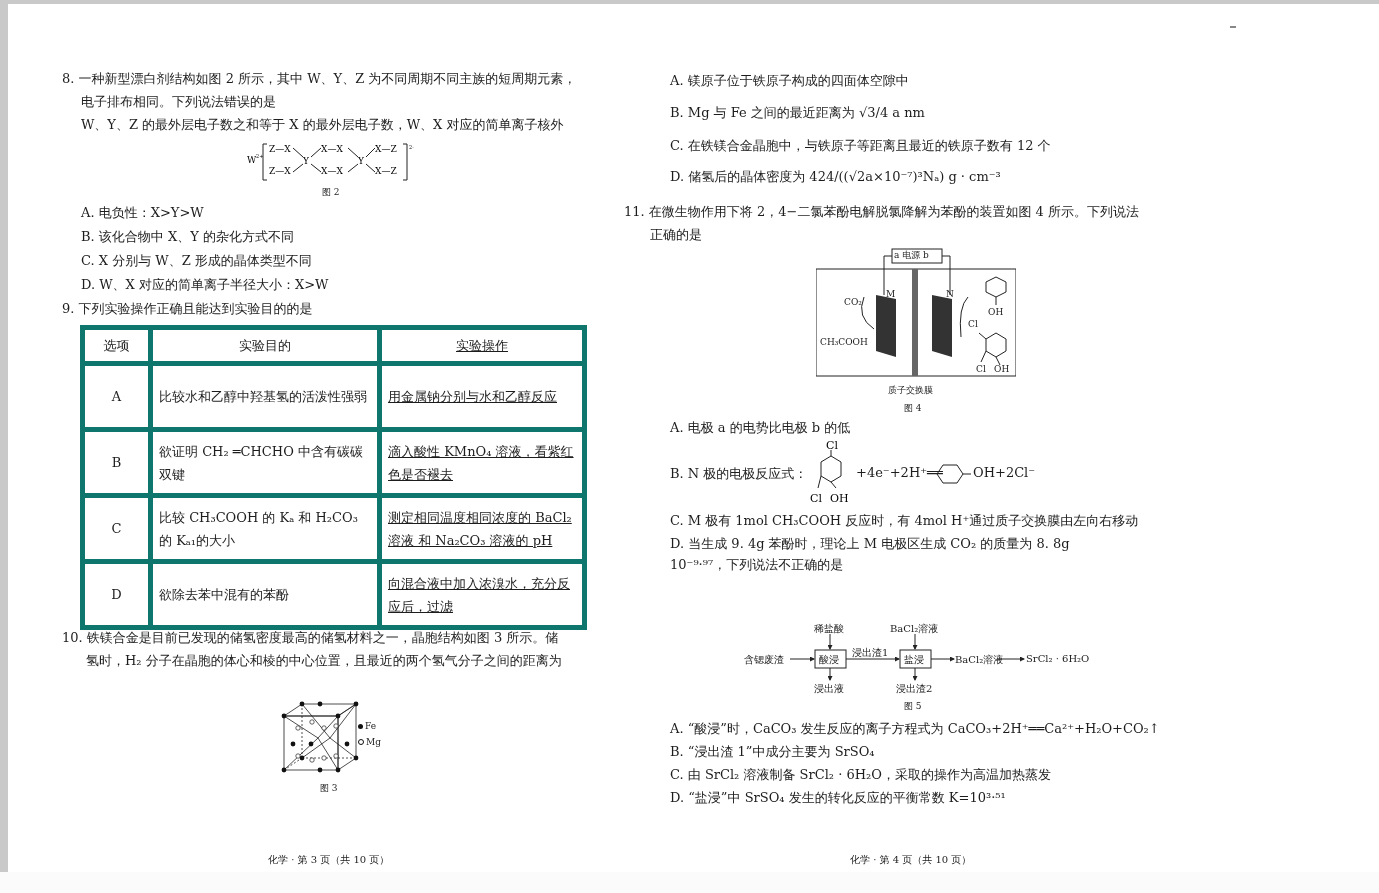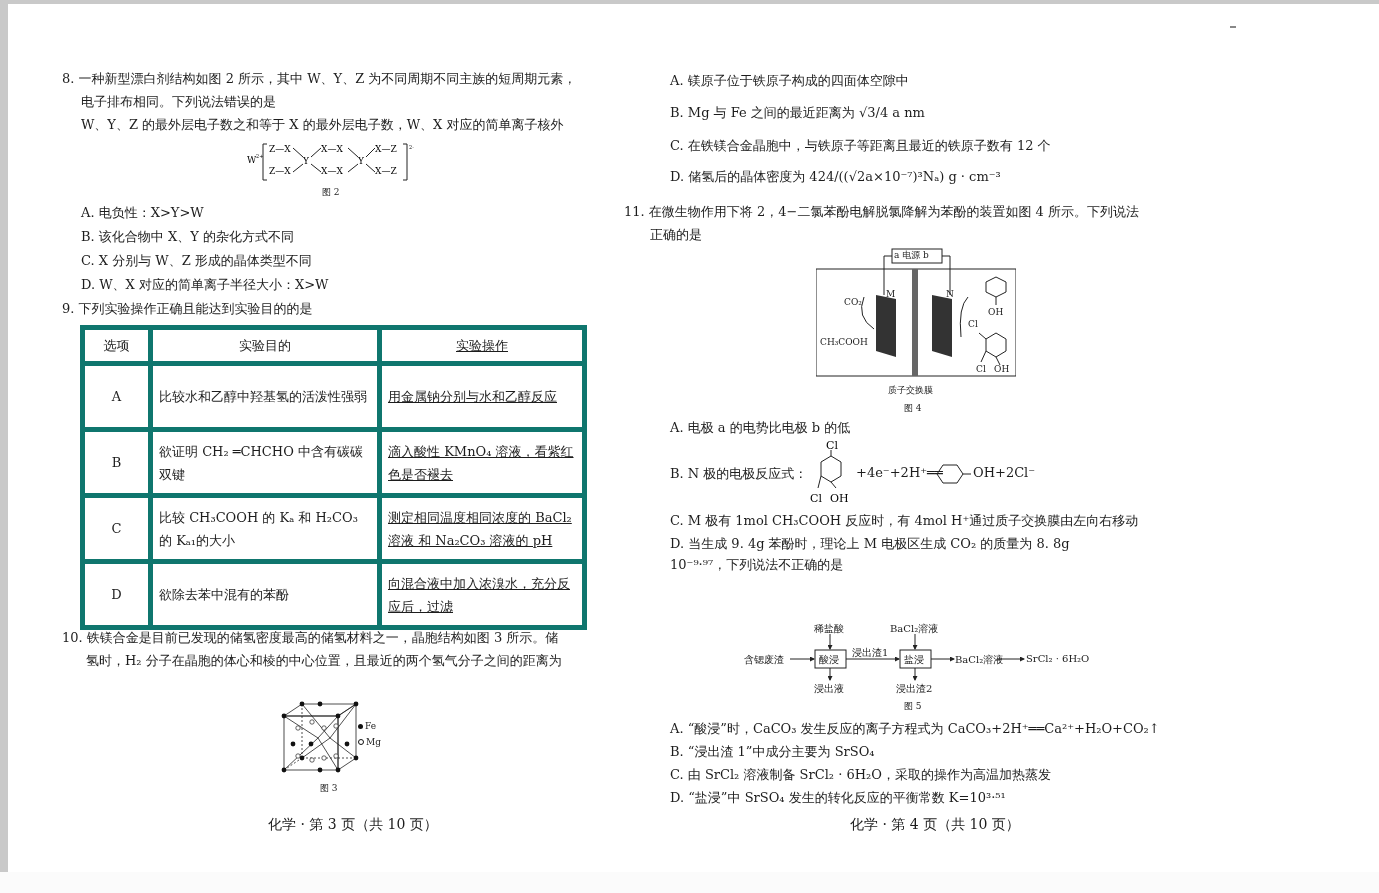--- a/index.html
+++ b/index.html
@@ -9,21 +9,21 @@
   }
   .sheet {
     position:absolute; left:8px; top:4px; width:1371px; height:868px;
     background:#ffffff;
   }
   .bottom-strip { position:absolute; left:0; top:872px; width:1379px; height:21px; background:#fbfbfb; }
   .q { position:absolute; font-size:13px; line-height:23px; }
   .p { white-space:nowrap; }
   .opt { position:absolute; font-size:13px; white-space:nowrap; }
   .cap { position:absolute; font-size:9px; }
-  .footer { position:absolute; font-size:14px; }
+  .footer { position:absolute; font-size:10px;margin-top:37px; }
   table.exp {
     position:absolute; left:80px; top:325px; width:507px; border-collapse:collapse;
     font-size:13px;
   }
   table.exp td, table.exp th {
     border:5px solid #0f766e; padding:4px 6px; vertical-align:middle; font-weight:normal;
   }
   table.exp th { height:20px; text-align:center; }
   .c0 { width:51px; text-align:center; }
   .c1 { width:212px; line-height:23px; }

